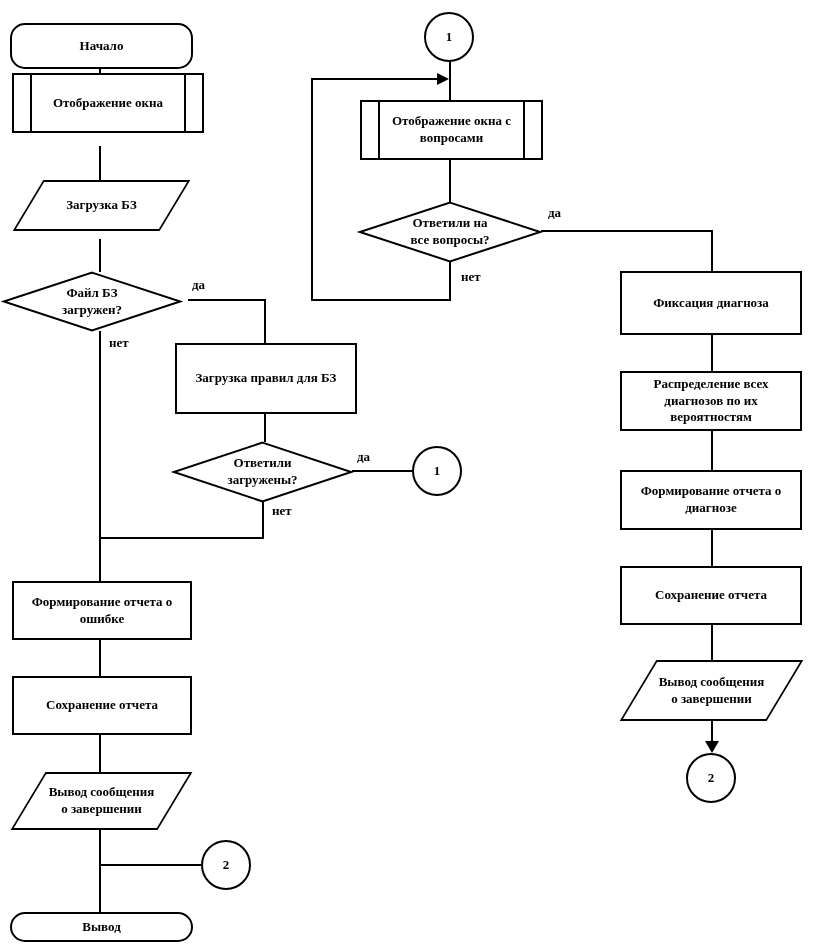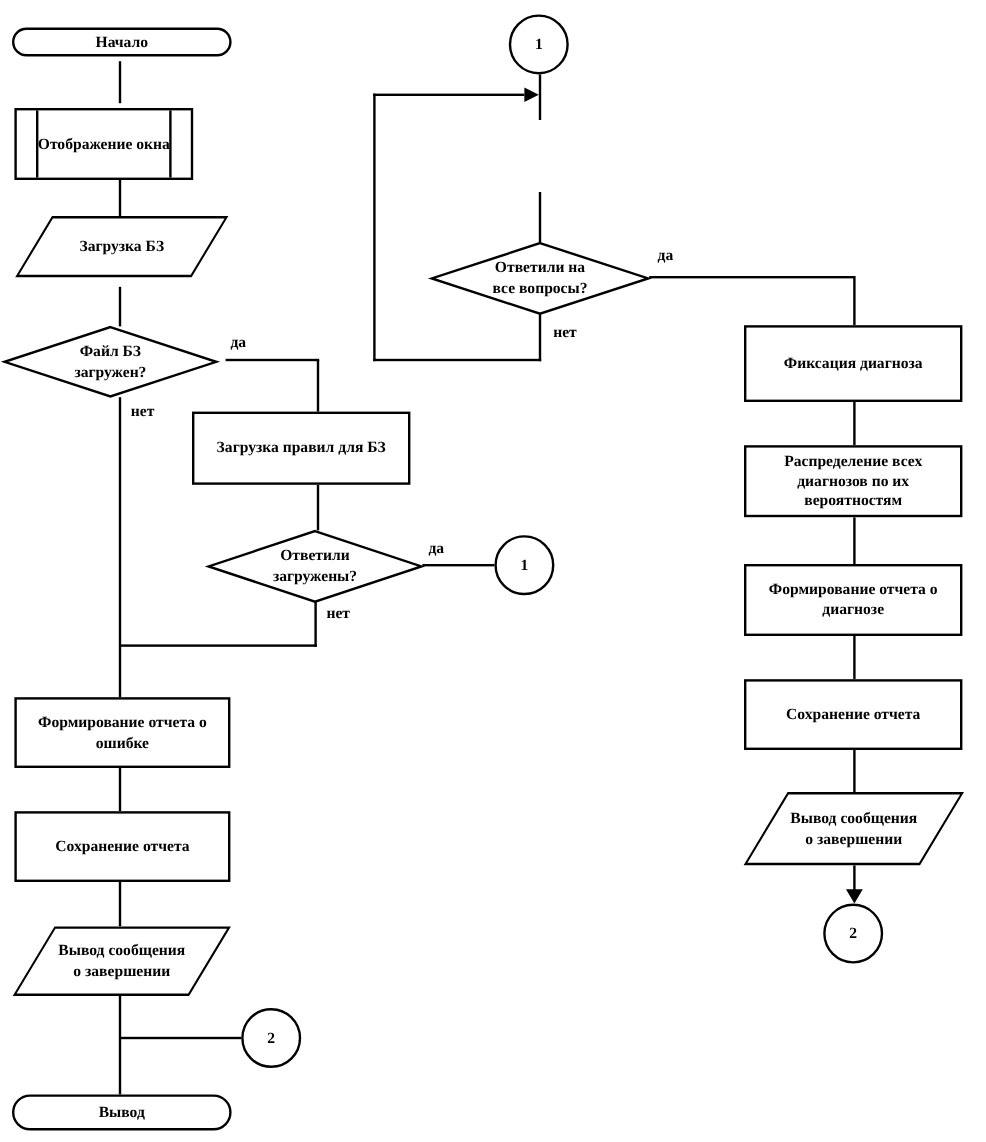--- a/index.html
+++ b/index.html
@@ -72,44 +72,44 @@
   <div class="vl" style="left:711px;top:721px;height:21px"></div>
   <div class="arr-d" style="left:705px;top:741px"></div>
 
   <div class="blabel" style="left:192px;top:277px">да</div>
   <div class="blabel" style="left:109px;top:335px">нет</div>
   <div class="blabel" style="left:357px;top:449px">да</div>
   <div class="blabel" style="left:272px;top:503px">нет</div>
   <div class="blabel" style="left:548px;top:205px">да</div>
   <div class="blabel" style="left:461px;top:269px">нет</div>
 
-  <div class="node terminator" style="left:10px;top:23px;width:183px;height:24px">
+  <div class="node terminator" style="left:10px;top:23px;width:183px;height:46px">
     <span class="txt">Начало</span>
   </div>
 
-  <div class="node subroutine" style="left:12px;top:90px;width:149px;height:60px">
+  <div class="node subroutine" style="left:12px;top:73px;width:192px;height:60px">
     <span class="bar l"></span>
     <span class="bar r"></span>
     <span class="txt">Отображение окна</span>
   </div>
 
   <div class="node par" style="left:10px;top:180px;width:183px;height:51px">
     <span class="pshape"></span>
     <span class="txt">Загрузка БЗ</span>
   </div>
 
   <div class="node decision" style="left:2px;top:272px;width:180px;height:59px">
     <svg viewBox="0 0 100 100" preserveAspectRatio="none">
         <polygon points="50,1 99,50 50,99 1,50" vector-effect="non-scaling-stroke"></polygon>
       </svg>
     <span class="txt">Файл БЗ
 загружен?</span>
   </div>
 
-  <div class="node process" style="left:160px;top:343px;width:182px;height:61px">
+  <div class="node process" style="left:175px;top:343px;width:182px;height:71px">
     <span class="txt">Загрузка правил для БЗ</span>
   </div>
 
   <div class="node decision" style="left:172px;top:442px;width:181px;height:60px">
     <svg viewBox="0 0 100 100" preserveAspectRatio="none">
         <polygon points="50,1 99,50 50,99 1,50" vector-effect="non-scaling-stroke"></polygon>
       </svg>
     <span class="txt">Ответили
 загружены?</span>
   </div>
@@ -138,20 +138,26 @@
   </div>
 
   <div class="node terminator" style="left:10px;top:912px;width:183px;height:30px">
     <span class="txt">Вывод</span>
   </div>
 
   <div class="node circle" style="left:424px;top:12px;width:50px;height:50px">
     <span class="txt">1</span>
   </div>
 
+  <div class="node subroutine" style="left:360px;top:100px;width:183px;height:60px">
+    <span class="bar l"></span>
+    <span class="bar r"></span>
+    <span class="txt">Отображение окна с
+вопросами</span>
+  </div>
 
   <div class="node decision" style="left:358px;top:202px;width:184px;height:60px">
     <svg viewBox="0 0 100 100" preserveAspectRatio="none">
         <polygon points="50,1 99,50 50,99 1,50" vector-effect="non-scaling-stroke"></polygon>
       </svg>
     <span class="txt">Ответили на
 все вопросы?</span>
   </div>
 
   <div class="node process" style="left:620px;top:271px;width:182px;height:64px">

